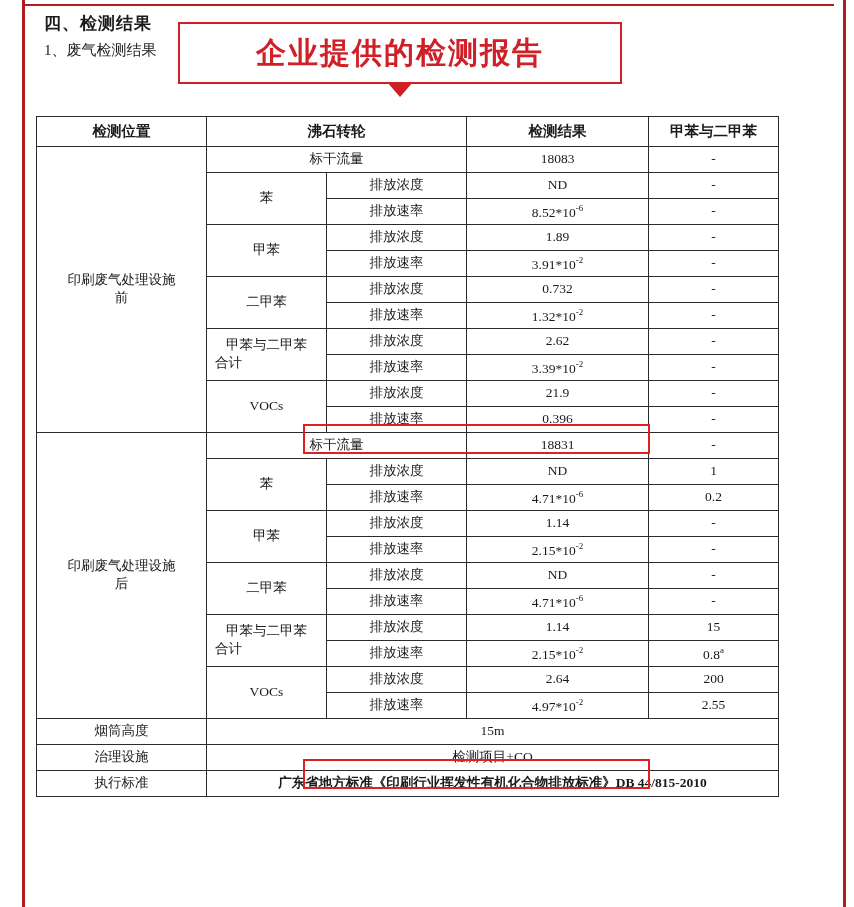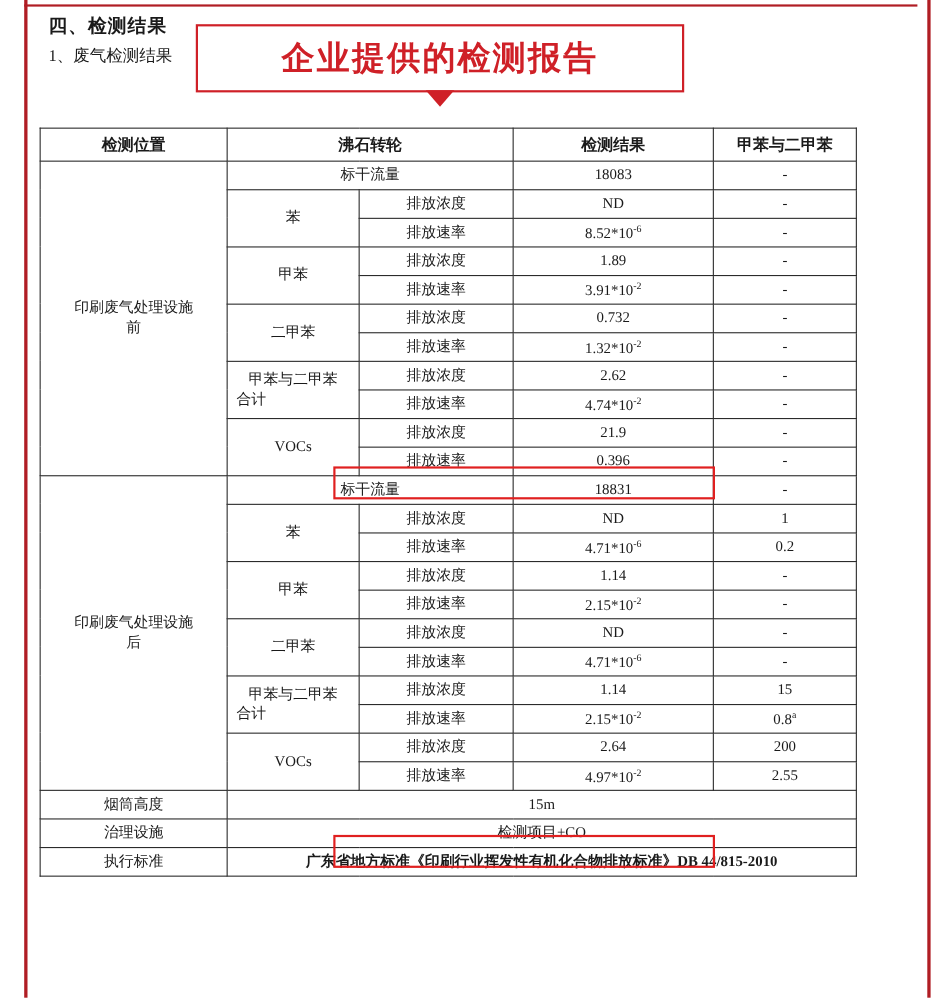--- a/index.html
+++ b/index.html
@@ -164,21 +164,21 @@
           <td rowspan="2" class="sub">
             <div>甲苯与二甲苯</div>
             <div style="text-align:left;padding-left:6px">合计</div>
           </td>
           <td class="sub">排放浓度</td>
           <td>2.62</td>
           <td>-</td>
         </tr>
         <tr>
           <td class="sub">排放速率</td>
-          <td><span>4.74*10</span><sup>-2</sup></td>
+          <td><span>3.39*10</span><sup>-2</sup></td>
           <td>-</td>
         </tr>
         <tr>
           <td rowspan="2">VOCs</td>
           <td class="sub">排放浓度</td>
           <td>21.9</td>
           <td>-</td>
         </tr>
         <tr>
           <td class="sub">排放速率</td>

